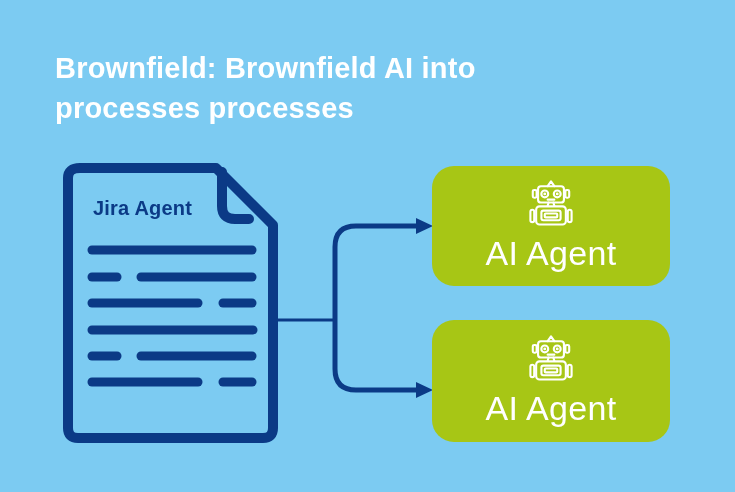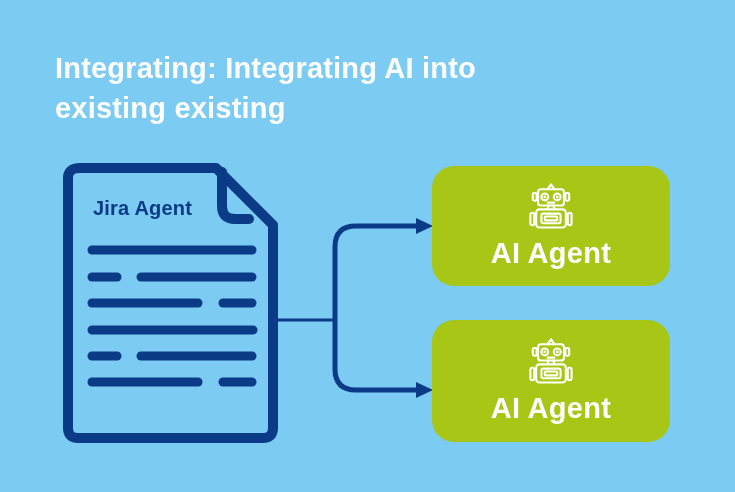--- a/index.html
+++ b/index.html
@@ -42,34 +42,34 @@
     position:absolute;left:432px;width:238px;
     background:var(--green);
     border-radius:22px;
     display:flex;flex-direction:column;align-items:center;justify-content:center;
     gap:7px;
   }
   .agent-box.first{top:166px;height:120px;}
   .agent-box.second{top:320px;height:122px;}
   .agent-label{
     color:var(--white);
-    font-size:29px;font-weight:700;letter-spacing:.3px;
+    font-size:34px;font-weight:400;letter-spacing:.3px;
   }
   .robot{display:block;}
   .robot *{stroke:var(--white);fill:none;stroke-width:2.2;stroke-linejoin:round;stroke-linecap:round;}
   .robot .pupil{fill:var(--white);stroke:none;}
 </style>
 </head>
 <body>
 
 <div class="canvas">
 
   <h1 class="title">
-    <span>Integrating: Integrating AI into</span>
-    <span>existing existing</span>
+    <span>Brownfield: Brownfield AI into</span>
+    <span>processes processes</span>
   </h1>
 
   <svg class="diagram-svg" viewBox="0 0 735 492" aria-hidden="true">
 
     <g>
       <path class="doc-stroke" d="M 80,168 H 216 L 273,225 V 428 Q 273,438 263,438 H 78 Q 68,438 68,428 V 178 Q 68,168 80,168 Z"></path>
       <path class="doc-stroke" d="M 222,172 V 206 Q 222,219 235,219 H 249"></path>
 
       <g>
         <line class="doc-line" x1="92" y1="250" x2="252" y2="250"></line>

